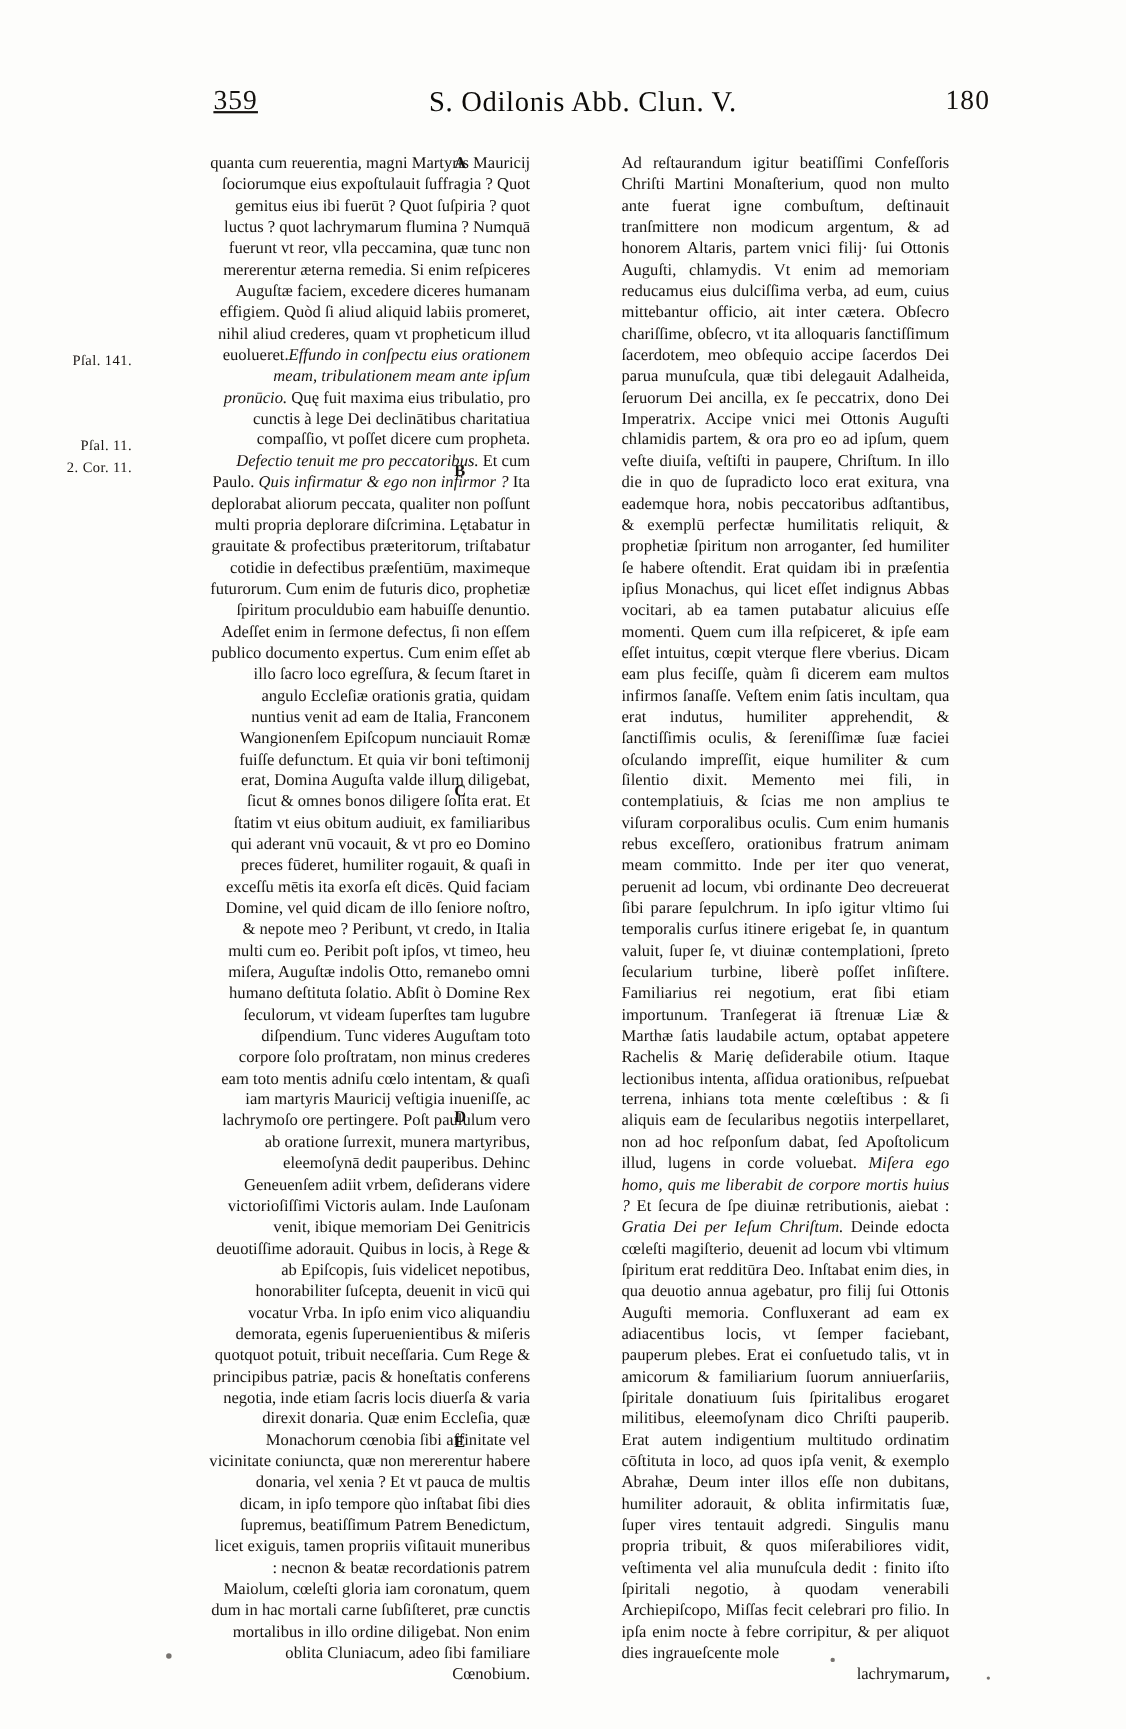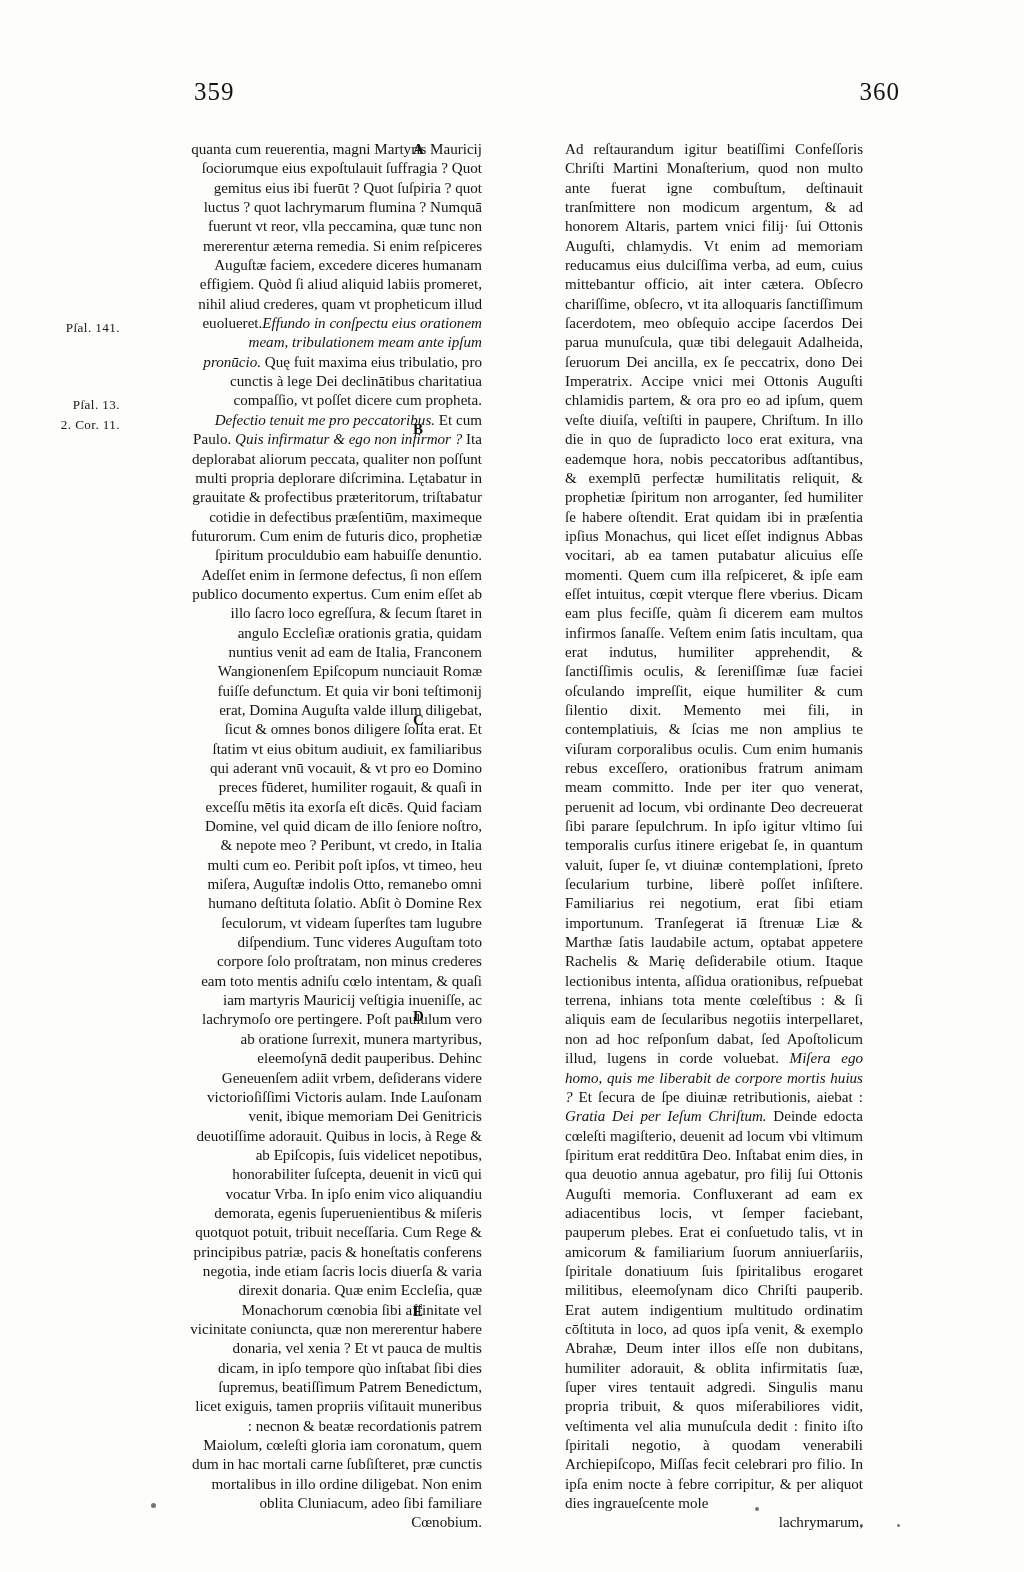--- a/index.html
+++ b/index.html
@@ -29,21 +29,21 @@
     width: 760px;
     height: 46px;
   }
   .folio {
     position: absolute;
     top: 0;
     font-size: 25px;
     letter-spacing: 1px;
     color: #15120f;
   }
-  .folio-left  { left: 44px; }
+  .folio-left  { left: 44px; text-decoration: underline; }
   .folio-right { right: 10px; }
   .head-title {
     position: absolute;
     top: 0;
     left: 0;
     width: 100%;
     text-align: center;
     font-size: 26px;
     letter-spacing: 0.6px;
     color: #0d0b09;
@@ -114,31 +114,32 @@
     opacity: 0.75;
   }
 </style>
 </head>
 <body>
 
 <div id="page">
 
   <div class="running-head">
     <div class="folio folio-left">359</div>
-    <div class="folio folio-right">360</div>
+    <div class="head-title">S. Odilonis Abb. Clun. V.</div>
+    <div class="folio folio-right">180</div>
   </div>
 
   <div class="section-letter" style="top:141px;">A</div>
   <div class="section-letter" style="top:421px;">B</div>
   <div class="section-letter" style="top:712px;">C</div>
   <div class="section-letter" style="top:1008px;">D</div>
   <div class="section-letter" style="top:1303px;">E</div>
 
   <div class="margin-note" style="top:320px;">Pſal. 141.</div>
-  <div class="margin-note" style="top:397px;">Pſal. 13.</div>
+  <div class="margin-note" style="top:397px;">Pſal. 11.</div>
   <div class="margin-note" style="top:417px;text-align:right;">2. Cor. 11.</div>
 
   <div class="columns">
 
     <div class="col col-left">
       <p><span>quanta cum reuerentia, magni Martyris Mauricij ſociorumque eius expoſtulauit ſuffragia ? Quot gemitus eius ibi fuerūt ? Quot ſuſpiria ? quot luctus ? quot lachrymarum flumina ? Numquā fuerunt vt reor, vlla peccamina, quæ tunc non mererentur æterna remedia. Si enim reſpiceres Auguſtæ faciem, excedere diceres humanam effigiem. Quòd ſi aliud aliquid labiis promeret, nihil aliud crederes, quam vt propheticum illud euolueret.</span><i>Effundo in conſpectu eius orationem meam, tribulationem meam ante ipſum pronūcio.</i><span> Quę fuit maxima eius tribulatio, pro cunctis à lege Dei declinātibus charitatiua compaſſio, vt poſſet dicere cum propheta. </span><i>Defectio tenuit me pro peccatoribus.</i><span> Et cum Paulo. </span><i>Quis infirmatur &amp; ego non infirmor ?</i><span> Ita deplorabat aliorum peccata, qualiter non poſſunt multi propria deplorare diſcrimina. Lętabatur in grauitate &amp; profectibus præteritorum, triſtabatur cotidie in defectibus præſentiūm, maximeque futurorum. Cum enim de futuris dico, prophetiæ ſpiritum proculdubio eam habuiſſe denuntio. Adeſſet enim in ſermone defectus, ſi non eſſem publico documento expertus. Cum enim eſſet ab illo ſacro loco egreſſura, &amp; ſecum ſtaret in angulo Eccleſiæ orationis gratia, quidam nuntius venit ad eam de Italia, Franconem Wangionenſem Epiſcopum nunciauit Romæ fuiſſe defunctum. Et quia vir boni teſtimonij erat, Domina Auguſta valde illum diligebat, ſicut &amp; omnes bonos diligere ſolita erat. Et ſtatim vt eius obitum audiuit, ex familiaribus qui aderant vnū vocauit, &amp; vt pro eo Domino preces fūderet, humiliter rogauit, &amp; quaſi in exceſſu mētis ita exorſa eſt dicēs. Quid faciam Domine, vel quid dicam de illo ſeniore noſtro, &amp; nepote meo ? Peribunt, vt credo, in Italia multi cum eo. Peribit poſt ipſos, vt timeo, heu miſera, Auguſtæ indolis Otto, remanebo omni humano deſtituta ſolatio. Abſit ò Domine Rex ſeculorum, vt videam ſuperſtes tam lugubre diſpendium. Tunc videres Auguſtam toto corpore ſolo proſtratam, non minus crederes eam toto mentis adniſu cœlo intentam, &amp; quaſi iam martyris Mauricij veſtigia inueniſſe, ac lachrymoſo ore pertingere. Poſt paululum vero ab oratione ſurrexit, munera martyribus, eleemoſynā dedit pauperibus. Dehinc Geneuenſem adiit vrbem, deſiderans videre victorioſiſſimi Victoris aulam. Inde Lauſonam venit, ibique memoriam Dei Genitricis deuotiſſime adorauit. Quibus in locis, à Rege &amp; ab Epiſcopis, ſuis videlicet nepotibus, honorabiliter ſuſcepta, deuenit in vicū qui vocatur Vrba. In ipſo enim vico aliquandiu demorata, egenis ſuperuenientibus &amp; miſeris quotquot potuit, tribuit neceſſaria. Cum Rege &amp; principibus patriæ, pacis &amp; honeſtatis conferens negotia, inde etiam ſacris locis diuerſa &amp; varia direxit donaria. Quæ enim Eccleſia, quæ Monachorum cœnobia ſibi affinitate vel vicinitate coniuncta, quæ non mererentur habere donaria, vel xenia ? Et vt pauca de multis dicam, in ipſo tempore qùo inſtabat ſibi dies ſupremus, beatiſſimum Patrem Benedictum, licet exiguis, tamen propriis viſitauit muneribus : necnon &amp; beatæ recordationis patrem Maiolum, cœleſti gloria iam coronatum, quem dum in hac mortali carne ſubſiſteret, præ cunctis mortalibus in illo ordine diligebat. Non enim oblita Cluniacum, adeo ſibi familiare Cœnobium.</span></p>
     </div>
 
     <div class="col col-right">
       <p><span>Ad reſtaurandum igitur beatiſſimi Confeſſoris Chriſti Martini Monaſterium, quod non multo ante fuerat igne combuſtum, deſtinauit tranſmittere non modicum argentum, &amp; ad honorem Altaris, partem vnici filij· ſui Ottonis Auguſti, chlamydis. Vt enim ad memoriam reducamus eius dulciſſima verba, ad eum, cuius mittebantur officio, ait inter cætera. Obſecro chariſſime, obſecro, vt ita alloquaris ſanctiſſimum ſacerdotem, meo obſequio accipe ſacerdos Dei parua munuſcula, quæ tibi delegauit Adalheida, ſeruorum Dei ancilla, ex ſe peccatrix, dono Dei Imperatrix. Accipe vnici mei Ottonis Auguſti chlamidis partem, &amp; ora pro eo ad ipſum, quem veſte diuiſa, veſtiſti in paupere, Chriſtum. In illo die in quo de ſupradicto loco erat exitura, vna eademque hora, nobis peccatoribus adſtantibus, &amp; exemplū perfectæ humilitatis reliquit, &amp; prophetiæ ſpiritum non arroganter, ſed humiliter ſe habere oſtendit. Erat quidam ibi in præſentia ipſius Monachus, qui licet eſſet indignus Abbas vocitari, ab ea tamen putabatur alicuius eſſe momenti. Quem cum illa reſpiceret, &amp; ipſe eam eſſet intuitus, cœpit vterque flere vberius. Dicam eam plus feciſſe, quàm ſi dicerem eam multos infirmos ſanaſſe. Veſtem enim ſatis incultam, qua erat indutus, humiliter apprehendit, &amp; ſanctiſſimis oculis, &amp; ſereniſſimæ ſuæ faciei oſculando impreſſit, eique humiliter &amp; cum ſilentio dixit. Memento mei fili, in contemplatiuis, &amp; ſcias me non amplius te viſuram corporalibus oculis. Cum enim humanis rebus exceſſero, orationibus fratrum animam meam committo. Inde per iter quo venerat, peruenit ad locum, vbi ordinante Deo decreuerat ſibi parare ſepulchrum. In ipſo igitur vltimo ſui temporalis curſus itinere erigebat ſe, in quantum valuit, ſuper ſe, vt diuinæ contemplationi, ſpreto ſecularium turbine, liberè poſſet inſiſtere. Familiarius rei negotium, erat ſibi etiam importunum. Tranſegerat iā ſtrenuæ Liæ &amp; Marthæ ſatis laudabile actum, optabat appetere Rachelis &amp; Marię deſiderabile otium. Itaque lectionibus intenta, aſſidua orationibus, reſpuebat terrena, inhians tota mente cœleſtibus : &amp; ſi aliquis eam de ſecularibus negotiis interpellaret, non ad hoc reſponſum dabat, ſed Apoſtolicum illud, lugens in corde voluebat. </span><i>Miſera ego homo, quis me liberabit de corpore mortis huius ?</i><span> Et ſecura de ſpe diuinæ retributionis, aiebat : </span><i>Gratia Dei per Ieſum Chriſtum.</i><span> Deinde edocta cœleſti magiſterio, deuenit ad locum vbi vltimum ſpiritum erat redditūra Deo. Inſtabat enim dies, in qua deuotio annua agebatur, pro filij ſui Ottonis Auguſti memoria. Confluxerant ad eam ex adiacentibus locis, vt ſemper faciebant, pauperum plebes. Erat ei conſuetudo talis, vt in amicorum &amp; familiarium ſuorum anniuerſariis, ſpiritale donatiuum ſuis ſpiritalibus erogaret militibus, eleemoſynam dico Chriſti pauperib. Erat autem indigentium multitudo ordinatim cōſtituta in loco, ad quos ipſa venit, &amp; exemplo Abrahæ, Deum inter illos eſſe non dubitans, humiliter adorauit, &amp; oblita infirmitatis ſuæ, ſuper vires tentauit adgredi. Singulis manu propria tribuit, &amp; quos miſerabiliores vidit, veſtimenta vel alia munuſcula dedit : finito iſto ſpiritali negotio, à quodam venerabili Archiepiſcopo, Miſſas fecit celebrari pro filio. In ipſa enim nocte à febre corripitur, &amp; per aliquot dies ingraueſcente mole</span></p>

